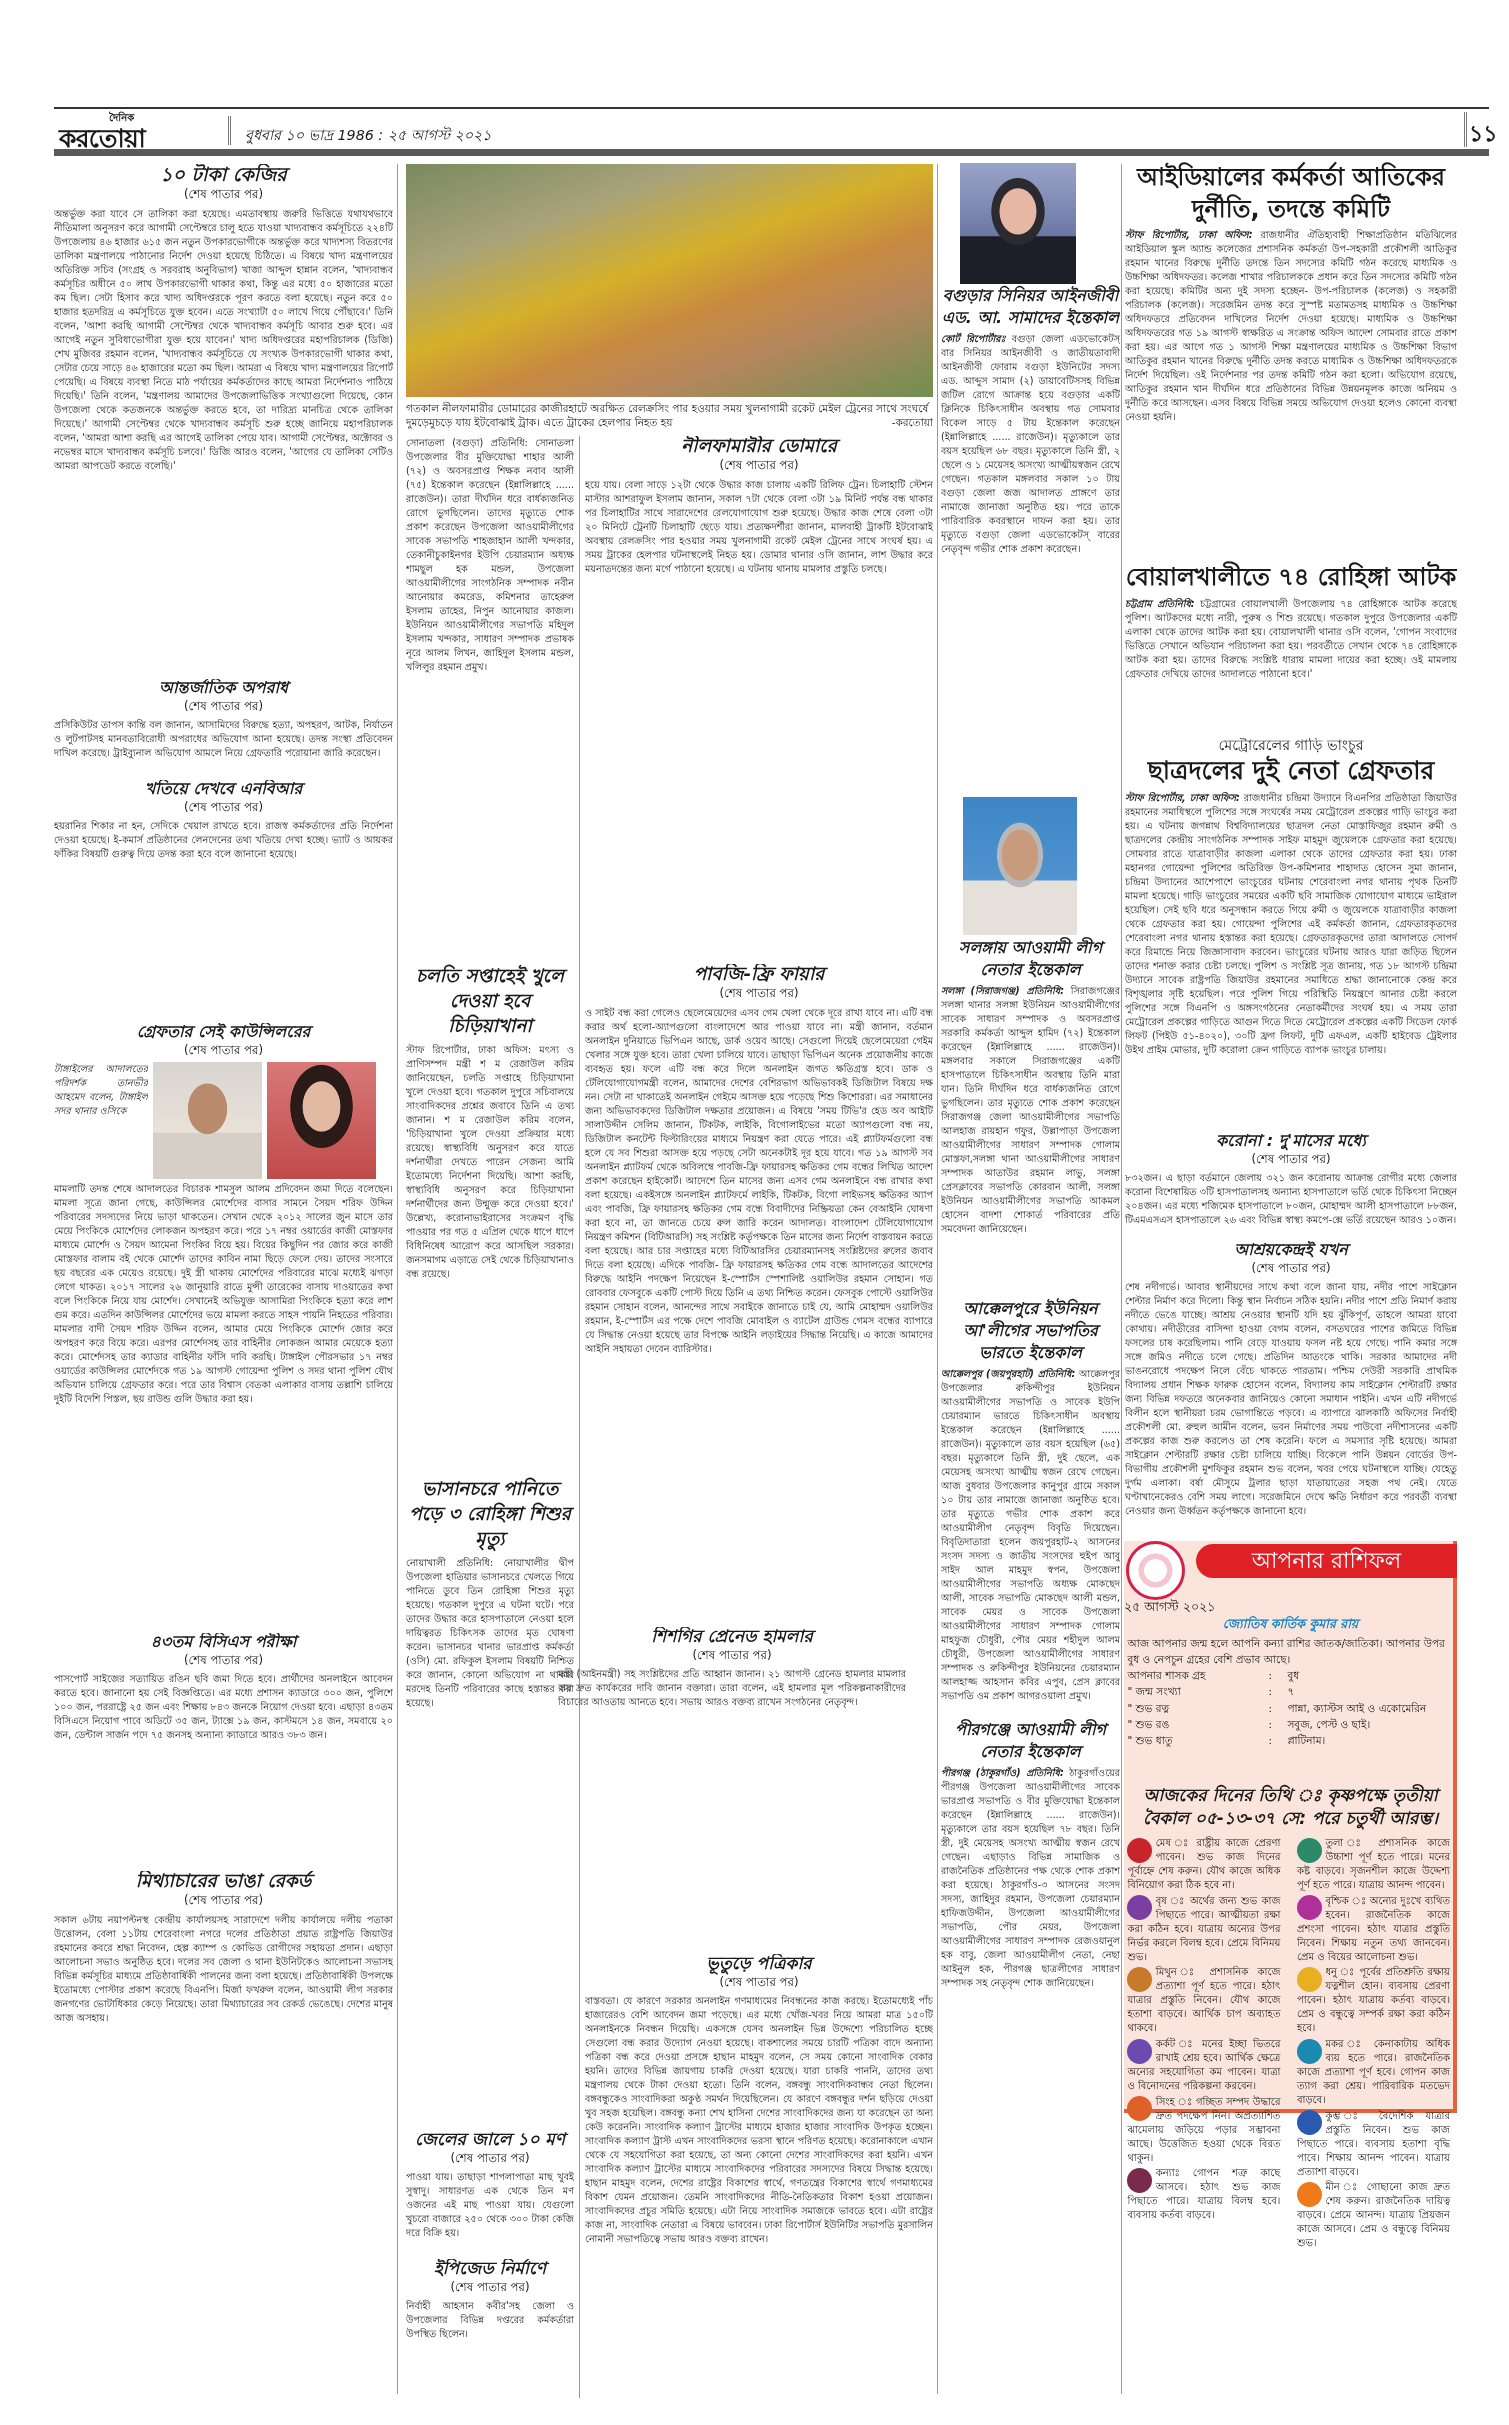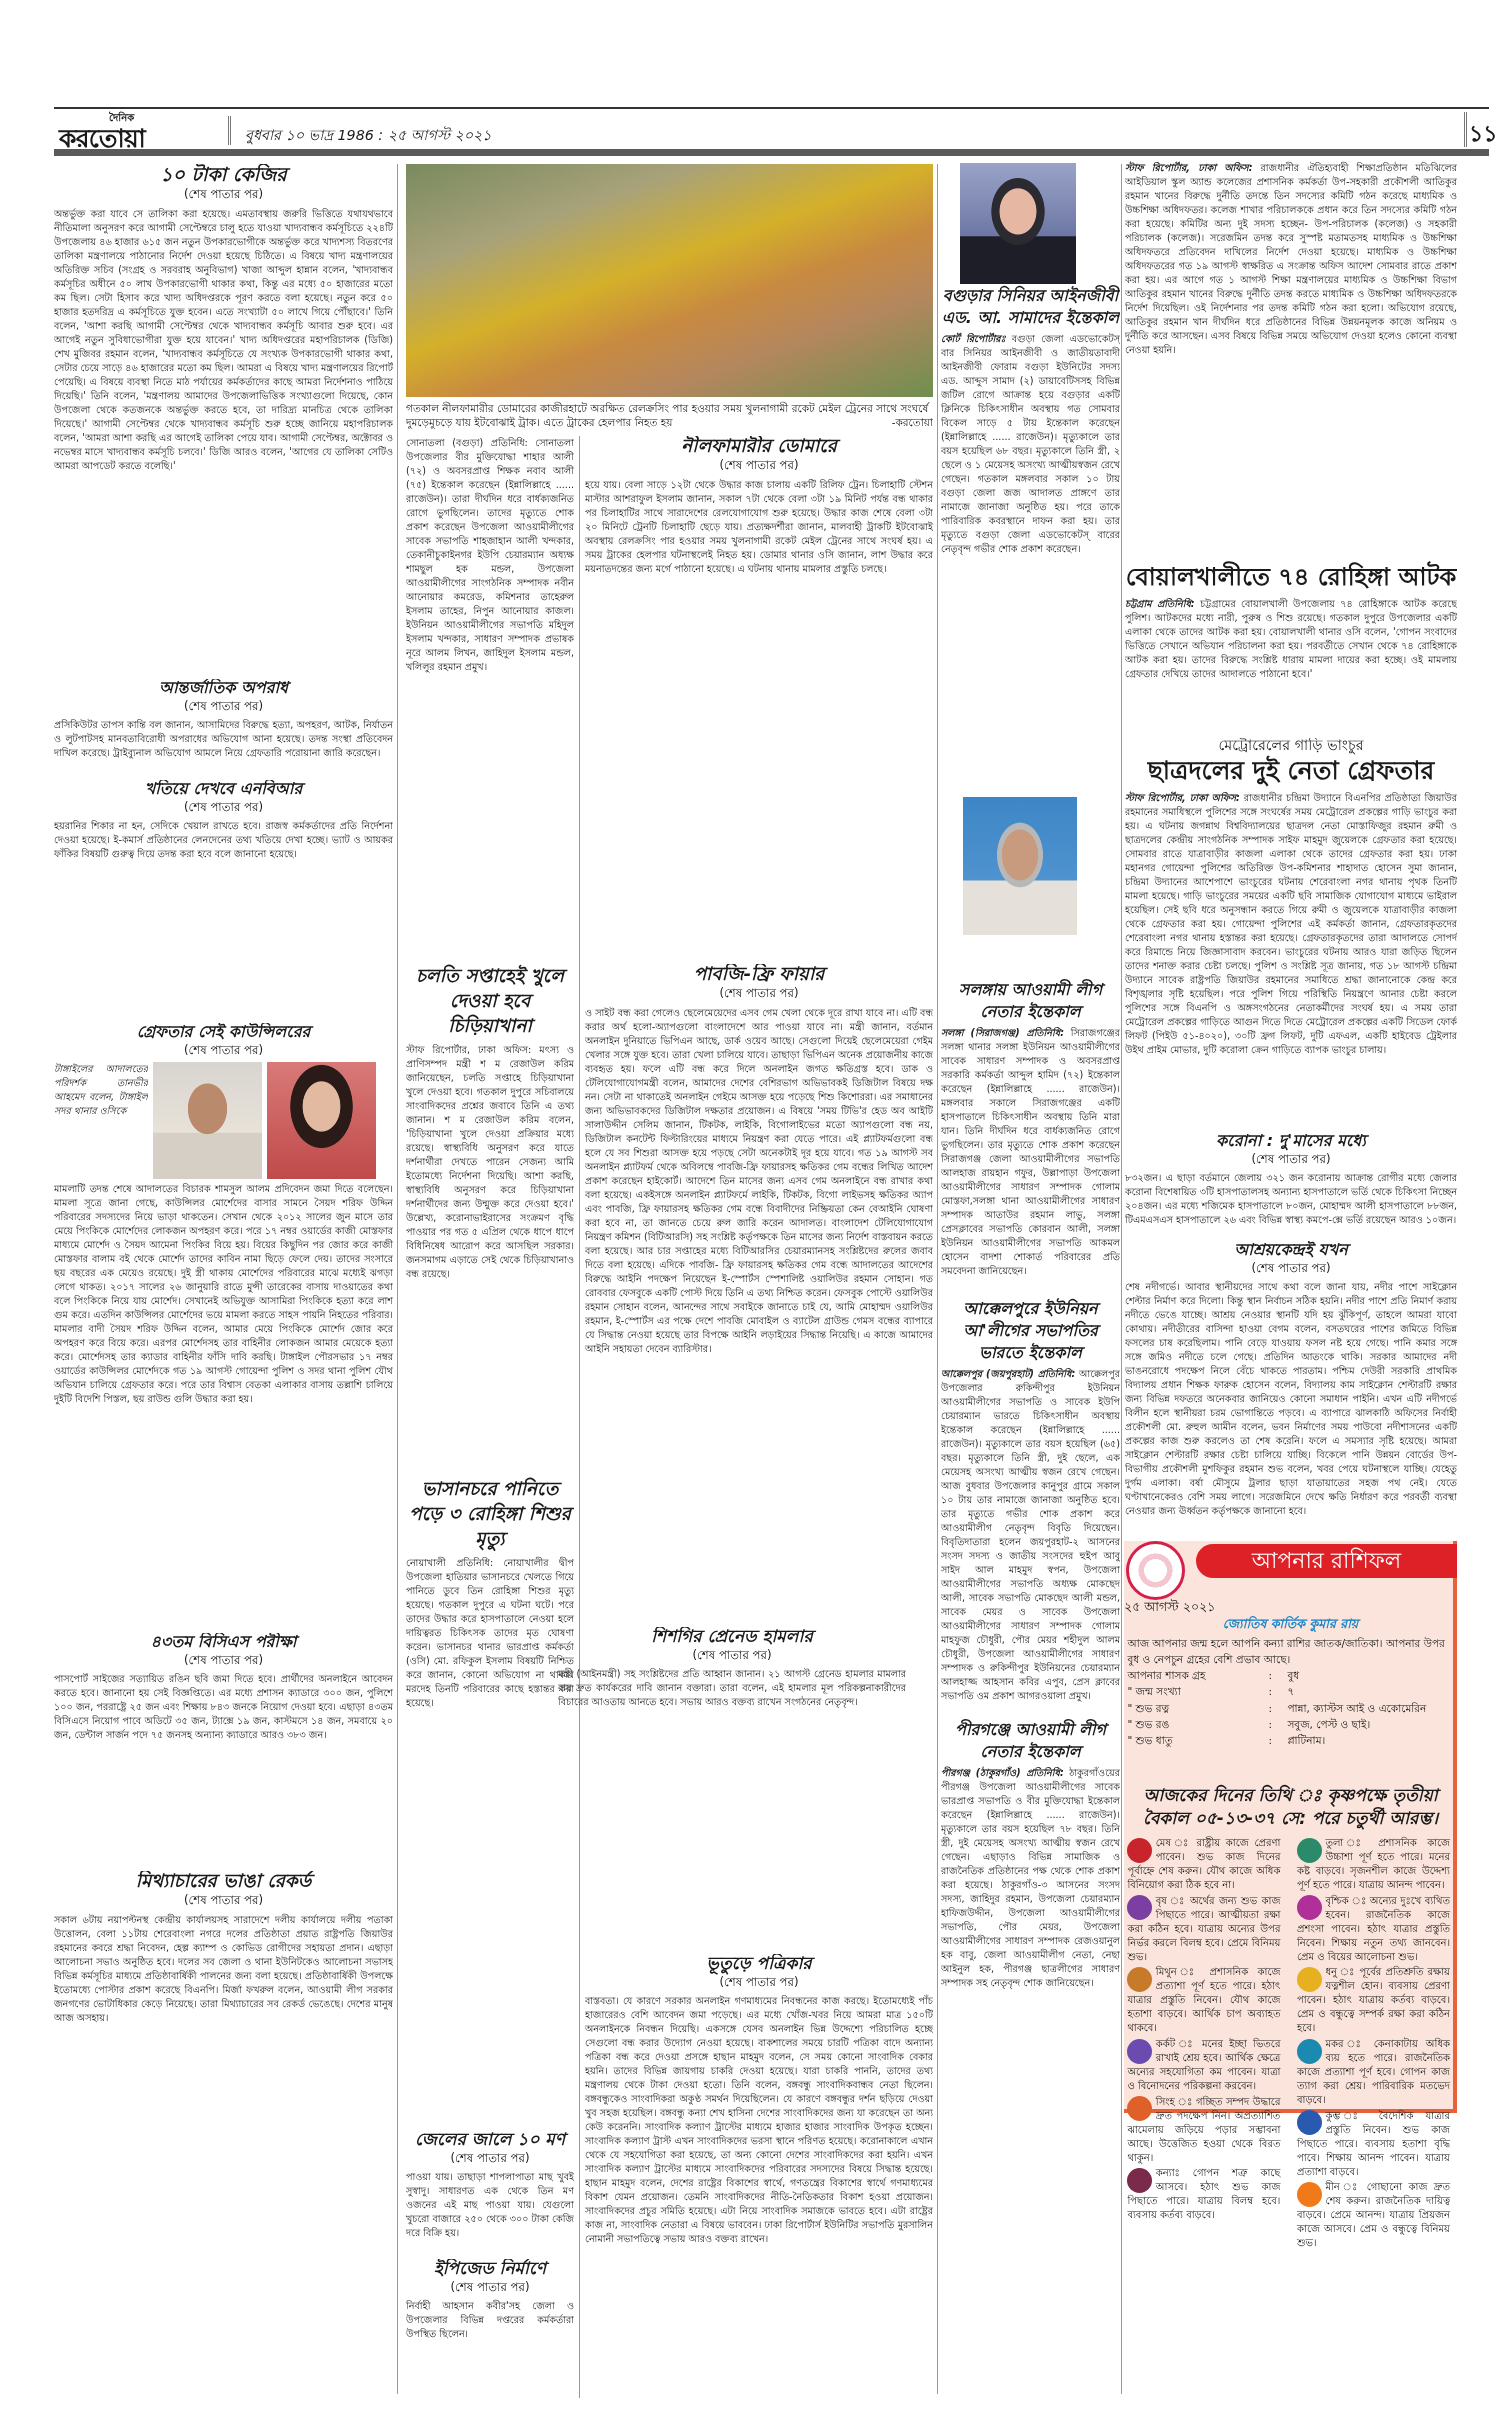--- a/index.html
+++ b/index.html
@@ -149,34 +149,35 @@
 </div>
 <div class="rule" style="left:937px;top:164px;width:0.8px;height:2230px;"></div>
 
 <div class="photo photo-man1" style="left:960px;top:163px;width:116px;height:121px;"></div>
 <div class="block" style="left:941px;top:285px;width:179px;height:503px;">
   <div class="hd it" style="font-size:16px;line-height:22px;margin-bottom:3.4px;">বগুড়ার সিনিয়র আইনজীবী এড. আ. সামাদের ইন্তেকাল</div>
   <div class="body"><span class="byline">কোর্ট রিপোর্টারঃ</span> <span>বগুড়া জেলা এডভোকেটস্ বার সিনিয়র আইনজীবী ও জাতীয়তাবাদী আইনজীবী ফোরাম বগুড়া ইউনিটের সদস্য এড. আব্দুস সামাদ (২) ডায়াবেটিসসহ বিভিন্ন জটিল রোগে আক্রান্ত হয়ে বগুড়ার একটি ক্লিনিকে চিকিৎসাধীন অবস্থায় গত সোমবার বিকেল সাড়ে ৫ টায় ইন্তেকাল করেছেন (ইন্নালিল্লাহে ...... রাজেউন)। মৃত্যুকালে তার বয়স হয়েছিল ৬৮ বছর। মৃত্যুকালে তিনি স্ত্রী, ২ ছেলে ও ১ মেয়েসহ অসংখ্য আত্মীয়স্বজন রেখে গেছেন। গতকাল মঙ্গলবার সকাল ১০ টায় বগুড়া জেলা জজ আদালত প্রাঙ্গণে তার নামাজে জানাজা অনুষ্ঠিত হয়। পরে তাকে পারিবারিক কবরস্থানে দাফন করা হয়। তার মৃত্যুতে বগুড়া জেলা এডভোকেটস্ বারের নেতৃবৃন্দ গভীর শোক প্রকাশ করেছেন।</span></div>
 </div>
 <div class="photo photo-man2" style="left:963px;top:797px;width:114px;height:138px;"></div>
 <div class="block" style="left:941px;top:937px;width:179px;height:352px;">
-  <div class="hd it" style="font-size:16px;line-height:22px;margin-bottom:3.4px;margin-top:42px;">সলঙ্গায় আওয়ামী লীগ নেতার ইন্তেকাল</div>
+  <div class="hd it" style="font-size:16px;line-height:22px;margin-bottom:3.4px;">সলঙ্গায় আওয়ামী লীগ নেতার ইন্তেকাল</div>
   <div class="body"><span class="byline">সলঙ্গা (সিরাজগঞ্জ) প্রতিনিধি:</span> <span>সিরাজগঞ্জের সলঙ্গা থানার সলঙ্গা ইউনিয়ন আওয়ামীলীগের সাবেক সাধারণ সম্পাদক ও অবসরপ্রাপ্ত সরকারি কর্মকর্তা আব্দুল হামিদ (৭২) ইন্তেকাল করেছেন (ইন্নালিল্লাহে ...... রাজেউন)। মঙ্গলবার সকালে সিরাজগঞ্জের একটি হাসপাতালে চিকিৎসাধীন অবস্থায় তিনি মারা যান। তিনি দীর্ঘদিন ধরে বার্ধক্যজনিত রোগে ভুগছিলেন। তার মৃত্যুতে শোক প্রকাশ করেছেন সিরাজগঞ্জ জেলা আওয়ামীলীগের সভাপতি আলহাজ রায়হান গফুর, উল্লাপাড়া উপজেলা আওয়ামীলীগের সাধারণ সম্পাদক গোলাম মোস্তফা,সলঙ্গা থানা আওয়ামীলীগের সাধারণ সম্পাদক আতাউর রহমান লাভু, সলঙ্গা প্রেসক্লাবের সভাপতি কোরবান আলী, সলঙ্গা ইউনিয়ন আওয়ামীলীগের সভাপতি আকমল হোসেন বাদশা শোকার্ত পরিবারের প্রতি সমবেদনা জানিয়েছেন।</span></div>
 </div>
 <div class="block" style="left:941px;top:1298px;width:179px;height:411px;">
   <div class="hd it" style="font-size:16px;line-height:22px;margin-bottom:3.4px;">আক্কেলপুরে ইউনিয়ন আ'লীগের সভাপতির ভারতে ইন্তেকাল</div>
   <div class="body"><span class="byline">আক্কেলপুর (জয়পুরহাট) প্রতিনিধি:</span> <span>আক্কেলপুর উপজেলার রুকিন্দীপুর ইউনিয়ন আওয়ামীলীগের সভাপতি ও সাবেক ইউপি চেয়ারম্যান ভারতে চিকিৎসাধীন অবস্থায় ইন্তেকাল করেছেন (ইন্নালিল্লাহে ...... রাজেউন)। মৃত্যুকালে তার বয়স হয়েছিল (৬৫) বছর। মৃত্যুকালে তিনি স্ত্রী, দুই ছেলে, এক মেয়েসহ অসংখ্য আত্মীয় স্বজন রেখে গেছেন। আজ বুধবার উপজেলার কানুপুর গ্রামে সকাল ১০ টায় তার নামাজে জানাজা অনুষ্ঠিত হবে। তার মৃত্যুতে গভীর শোক প্রকাশ করে আওয়ামীলীগ নেতৃবৃন্দ বিবৃতি দিয়েছেন। বিবৃতিদাতারা হলেন জয়পুরহাট-২ আসনের সংসদ সদস্য ও জাতীয় সংসদের হুইপ আবু সাইদ আল মাহমুদ স্বপন, উপজেলা আওয়ামীলীগের সভাপতি অধ্যক্ষ মোকছেদ আলী, সাবেক সভাপতি মোকছেদ আলী মন্ডল, সাবেক মেয়র ও সাবেক উপজেলা আওয়ামীলীগের সাধারণ সম্পাদক গোলাম মাহফুজ চৌধুরী, পৌর মেয়র শহীদুল আলম চৌধুরী, উপজেলা আওয়ামীলীগের সাধারণ সম্পাদক ও রুকিন্দীপুর ইউনিয়নের চেয়ারম্যান আলহাজ্জ আহসান কবির এপুব, প্রেস ক্লাবের সভাপতি ওম প্রকাশ আগরওয়ালা প্রমুখ।</span></div>
 </div>
 <div class="block" style="left:941px;top:1719px;width:179px;height:671px;">
   <div class="hd it" style="font-size:16px;line-height:22px;margin-bottom:3.4px;">পীরগঞ্জে আওয়ামী লীগ নেতার ইন্তেকাল</div>
   <div class="body"><span class="byline">পীরগঞ্জ (ঠাকুরগাঁও) প্রতিনিধি:</span> <span>ঠাকুরগাঁওয়ের পীরগঞ্জ উপজেলা আওয়ামীলীগের সাবেক ভারপ্রাপ্ত সভাপতি ও বীর মুক্তিযোদ্ধা ইন্তেকাল করেছেন (ইন্নালিল্লাহে ...... রাজেউন)। মৃত্যুকালে তার বয়স হয়েছিল ৭৮ বছর। তিনি স্ত্রী, দুই মেয়েসহ অসংখ্য আত্মীয় স্বজন রেখে গেছেন। এছাড়াও বিভিন্ন সামাজিক ও রাজনৈতিক প্রতিষ্ঠানের পক্ষ থেকে শোক প্রকাশ করা হয়েছে। ঠাকুরগাঁও-৩ আসনের সংসদ সদস্য, জাহিদুর রহমান, উপজেলা চেয়ারম্যান হাফিজউদ্দীন, উপজেলা আওয়ামীলীগের সভাপতি, পৌর মেয়র, উপজেলা আওয়ামীলীগের সাধারণ সম্পাদক রেজওয়ানুল হক বাবু, জেলা আওয়ামীলীগ নেতা, নেছা আইনুল হক, পীরগঞ্জ ছাত্রলীগের সাধারণ সম্পাদক সহ নেতৃবৃন্দ শোক জানিয়েছেন।</span></div>
 </div>
 <div class="rule" style="left:1121px;top:164px;width:0.8px;height:2230px;"></div>
 
 <div class="block" style="left:1125px;top:161px;width:332px;height:394px;">
+  <div class="hd" style="font-size:24px;line-height:32px;margin-bottom:3.4px;">আইডিয়ালের কর্মকর্তা আতিকের দুর্নীতি, তদন্তে কমিটি</div>
   <div class="body"><span class="byline">স্টাফ রিপোর্টার, ঢাকা অফিস:</span> <span>রাজধানীর ঐতিহ্যবাহী শিক্ষাপ্রতিষ্ঠান মতিঝিলের আইডিয়াল স্কুল অ্যান্ড কলেজের প্রশাসনিক কর্মকর্তা উপ-সহকারী প্রকৌশলী আতিকুর রহমান খানের বিরুদ্ধে দুর্নীতি তদন্তে তিন সদস্যের কমিটি গঠন করেছে মাধ্যমিক ও উচ্চশিক্ষা অধিদফতর। কলেজ শাখার পরিচালককে প্রধান করে তিন সদস্যের কমিটি গঠন করা হয়েছে। কমিটির অন্য দুই সদস্য হচ্ছেন- উপ-পরিচালক (কলেজ) ও সহকারী পরিচালক (কলেজ)। সরেজমিন তদন্ত করে সুস্পষ্ট মতামতসহ মাধ্যমিক ও উচ্চশিক্ষা অধিদফতরে প্রতিবেদন দাখিলের নির্দেশ দেওয়া হয়েছে। মাধ্যমিক ও উচ্চশিক্ষা অধিদফতরের গত ১৯ আগস্ট স্বাক্ষরিত এ সংক্রান্ত অফিস আদেশ সোমবার রাতে প্রকাশ করা হয়। এর আগে গত ১ আগস্ট শিক্ষা মন্ত্রণালয়ের মাধ্যমিক ও উচ্চশিক্ষা বিভাগ আতিকুর রহমান খানের বিরুদ্ধে দুর্নীতি তদন্ত করতে মাধ্যমিক ও উচ্চশিক্ষা অধিদফতরকে নির্দেশ দিয়েছিল। ওই নির্দেশনার পর তদন্ত কমিটি গঠন করা হলো। অভিযোগ রয়েছে, আতিকুর রহমান খান দীর্ঘদিন ধরে প্রতিষ্ঠানের বিভিন্ন উন্নয়নমূলক কাজে অনিয়ম ও দুর্নীতি করে আসছেন। এসব বিষয়ে বিভিন্ন সময়ে অভিযোগ দেওয়া হলেও কোনো ব্যবস্থা নেওয়া হয়নি।</span></div>
 </div>
 <div class="block" style="left:1125px;top:560px;width:332px;height:176px;">
   <div class="hd" style="font-size:24px;line-height:34px;margin-bottom:3.4px;">বোয়ালখালীতে ৭৪ রোহিঙ্গা আটক</div>
   <div class="body"><span class="byline">চট্টগ্রাম প্রতিনিধি:</span> <span>চট্টগ্রামের বোয়ালখালী উপজেলায় ৭৪ রোহিঙ্গাকে আটক করেছে পুলিশ। আটকদের মধ্যে নারী, পুরুষ ও শিশু রয়েছে। গতকাল দুপুরে উপজেলার একটি এলাকা থেকে তাদের আটক করা হয়। বোয়ালখালী থানার ওসি বলেন, 'গোপন সংবাদের ভিত্তিতে সেখানে অভিযান পরিচালনা করা হয়। পরবর্তীতে সেখান থেকে ৭৪ রোহিঙ্গাকে আটক করা হয়। তাদের বিরুদ্ধে সংশ্লিষ্ট ধারায় মামলা দায়ের করা হচ্ছে। ওই মামলায় গ্রেফতার দেখিয়ে তাদের আদালতে পাঠানো হবে।'</span></div>
 </div>
 <div class="block" style="left:1125px;top:738px;width:332px;height:386px;">
   <div class="hd" style="font-size:14.3px;font-weight:normal;">মেট্রোরেলের গাড়ি ভাংচুর</div>
   <div class="hd" style="font-size:25px;line-height:34px;margin-bottom:3.4px;">ছাত্রদলের দুই নেতা গ্রেফতার</div>
   <div class="body"><span class="byline">স্টাফ রিপোর্টার, ঢাকা অফিস:</span> <span>রাজধানীর চন্দ্রিমা উদ্যানে বিএনপির প্রতিষ্ঠাতা জিয়াউর রহমানের সমাধিস্থলে পুলিশের সঙ্গে সংঘর্ষের সময় মেট্রোরেল প্রকল্পের গাড়ি ভাংচুর করা হয়। এ ঘটনায় জগন্নাথ বিশ্ববিদ্যালয়ের ছাত্রদল নেতা মোস্তাফিজুর রহমান রুমী ও ছাত্রদলের কেন্দ্রীয় সাংগঠনিক সম্পাদক সাইফ মাহমুদ জুয়েলকে গ্রেফতার করা হয়েছে। সোমবার রাতে যাত্রাবাড়ীর কাজলা এলাকা থেকে তাদের গ্রেফতার করা হয়। ঢাকা মহানগর গোয়েন্দা পুলিশের অতিরিক্ত উপ-কমিশনার শাহাদাত হোসেন সুমা জানান, চন্দ্রিমা উদ্যানের আশেপাশে ভাংচুরের ঘটনায় শেরেবাংলা নগর থানায় পৃথক তিনটি মামলা হয়েছে। গাড়ি ভাংচুরের সময়ের একটি ছবি সামাজিক যোগাযোগ মাধ্যমে ভাইরাল হয়েছিল। সেই ছবি ধরে অনুসন্ধান করতে গিয়ে রুমী ও জুয়েলকে যাত্রাবাড়ীর কাজলা থেকে গ্রেফতার করা হয়। গোয়েন্দা পুলিশের এই কর্মকর্তা জানান, গ্রেফতারকৃতদের শেরেবাংলা নগর থানায় হস্তান্তর করা হয়েছে। গ্রেফতারকৃতদের তারা আদালতে সোপর্দ করে রিমান্ডে নিয়ে জিজ্ঞাসাবাদ করবেন। ভাংচুরের ঘটনায় আরও যারা জড়িত ছিলেন তাদের শনাক্ত করার চেষ্টা চলছে। পুলিশ ও সংশ্লিষ্ট সূত্র জানায়, গত ১৮ আগস্ট চন্দ্রিমা উদ্যানে সাবেক রাষ্ট্রপতি জিয়াউর রহমানের সমাধিতে শ্রদ্ধা জানানোকে কেন্দ্র করে বিশৃঙ্খলার সৃষ্টি হয়েছিল। পরে পুলিশ গিয়ে পরিস্থিতি নিয়ন্ত্রণে আনার চেষ্টা করলে পুলিশের সঙ্গে বিএনপি ও অঙ্গসংগঠনের নেতাকর্মীদের সংঘর্ষ হয়। এ সময় তারা মেট্রোরেল প্রকল্পের গাড়িতে আগুন দিতে দিতে মেট্রোরেল প্রকল্পের একটি সিডেল ফোর্ক লিফট (পিইউ ৫১-৪০২০), ৩০টি ফ্রগ লিফট, দুটি এফএল, একটি হাইবেড ট্রেইলার উইথ প্রাইম মোভার, দুটি করোলা ক্রেন গাড়িতে ব্যাপক ভাংচুর চালায়।</span></div>

